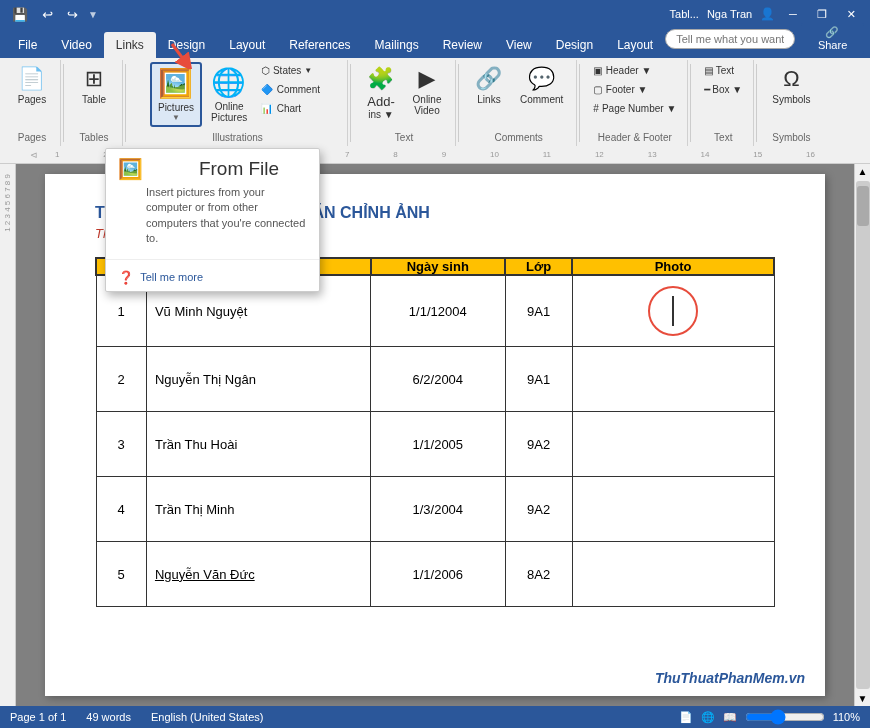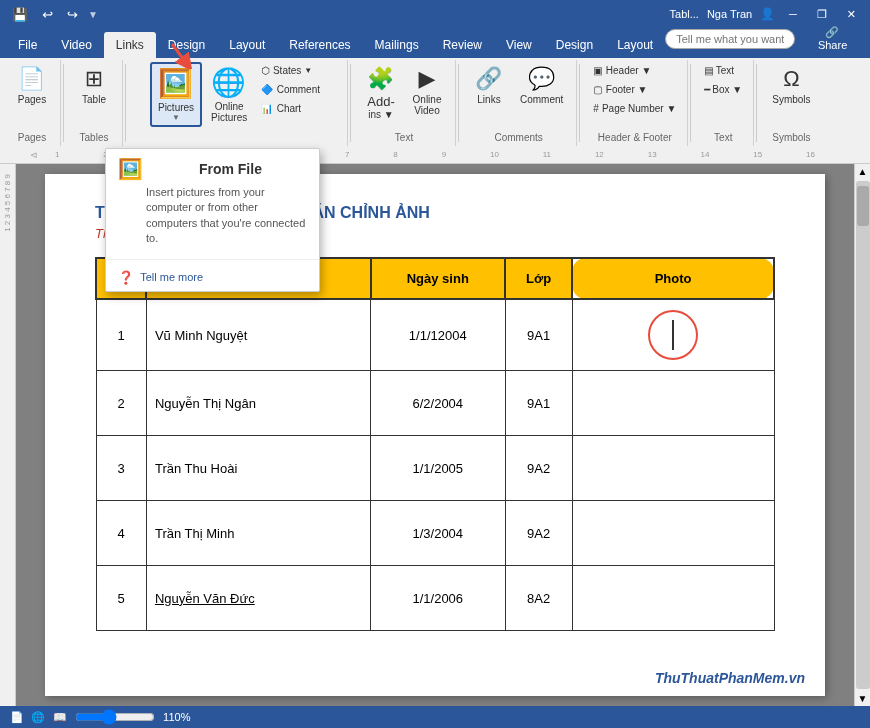--- a/index.html
+++ b/index.html
@@ -157,21 +157,21 @@
     }
 
     
     .doc-table {
       border-collapse: collapse;
       width: 100%;
     }
     .doc-table th {
       background: #ffc000;
       border: 2px solid #333;
-      padding: 12px 6px;
+      padding: 0 6px;
       font-size: 13px;
       font-weight: bold;
       text-align: center;
     }
     .doc-table td {
       border: 1px solid #333;
       padding: 10px 8px;
       font-size: 13px;
       text-align: center;
     }
@@ -201,21 +201,21 @@
       z-index: 1000;
       border-radius: 2px;
     }
     .dropdown-header {
       display: flex;
       align-items: center;
       padding: 8px 12px 4px;
       gap: 8px;
     }
     .dropdown-icon { font-size: 20px; color: #555; }
-    .dropdown-title { font-weight: bold; font-size: 14px; color: #333; padding-left: 48px; }
+    .dropdown-title { font-weight: normal; font-size: 19px; color: #333; padding-left: 48px; }
     .dropdown-desc {
       padding: 0 12px 8px 40px;
       font-size: 11px;
       color: #555;
       line-height: 1.4;
     }
     .dropdown-divider { border-top: 1px solid #eee; margin: 4px 0; }
     .dropdown-help {
       display: flex;
       align-items: center;
@@ -384,20 +384,21 @@
         <button class="ribbon-btn-small" style="flex-direction:row;gap:3px;">
           <span>🔷</span>
           <span>Comment</span>
         </button>
         <button class="ribbon-btn-small" style="flex-direction:row;gap:3px;">
           <span>📊</span>
           <span>Chart</span>
         </button>
       </div>
     </div>
+    <div class="ribbon-group-label">Illustrations</div>
   </div>
   <div class="group-separator"></div>
 
   <div class="ribbon-group">
     <div class="ribbon-group-content">
       <button class="ribbon-btn">
         <span class="ribbon-icon">🧩</span>
         <span style="font-size:13px;">Add-</span>
         <span style="font-size:10px;">ins ▼</span>
       </button>
@@ -524,21 +525,21 @@
       <div class="doc-title">TRONG WORD, EXCEL VÀ CĂN CHỈNH ẢNH</div>
       <div class="doc-subtitle">ThuThuatPhanMem.vn</div>
 
       <table class="doc-table">
         <thead>
           <tr>
             <th style="width:45px;">TT</th>
             <th style="width:200px;">Học viên</th>
             <th style="width:120px;">Ngày sinh</th>
             <th style="width:60px;">Lớp</th>
-            <th style="width:180px;border-radius:14px;">Photo</th>
+            <th style="width:180px;">Photo</th>
           </tr>
         </thead>
         <tbody id="table-body">
         <tr>
               <td>1</td>
               <td style="text-align: left;">Vũ Minh Nguyệt</td>
               <td>1/1/12004</td>
               <td>9A1</td>
               <td style="height: 65px;">
                 <div class="photo-circle">
@@ -584,20 +585,25 @@
   <div style="width:16px;background:#f0f0f0;border-left:1px solid #ccc;display:flex;flex-direction:column;align-items:center;">
     <button style="background:none;border:none;cursor:pointer;font-size:10px;padding:2px;">▲</button>
     <div style="flex:1;width:14px;background:#ccc;margin:2px;border-radius:3px;position:relative;">
       <div style="width:12px;height:40px;background:#aaa;border-radius:3px;position:absolute;top:5px;left:1px;"></div>
     </div>
     <button style="background:none;border:none;cursor:pointer;font-size:10px;padding:2px;">▼</button>
   </div>
 </div>
 
 <div class="status-bar">
+  <div class="status-left">
+    <span>Page 1 of 1</span>
+    <span>49 words</span>
+    <span>English (United States)</span>
+  </div>
   <div class="status-right">
     <span style="cursor:pointer;">📄</span>
     <span style="cursor:pointer;">🌐</span>
     <span style="cursor:pointer;">📖</span>
     <input type="range" min="50" max="200" value="110" style="width: 80px;">
     <span>110%</span>
   </div>
 </div>
 
 </body></html>

